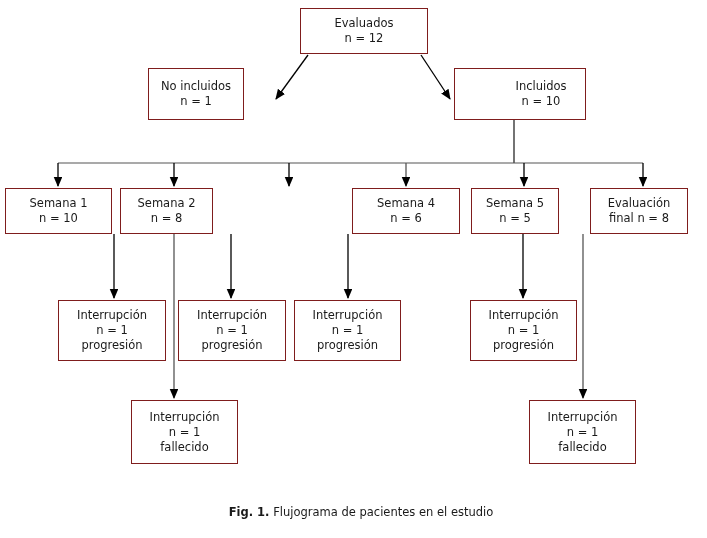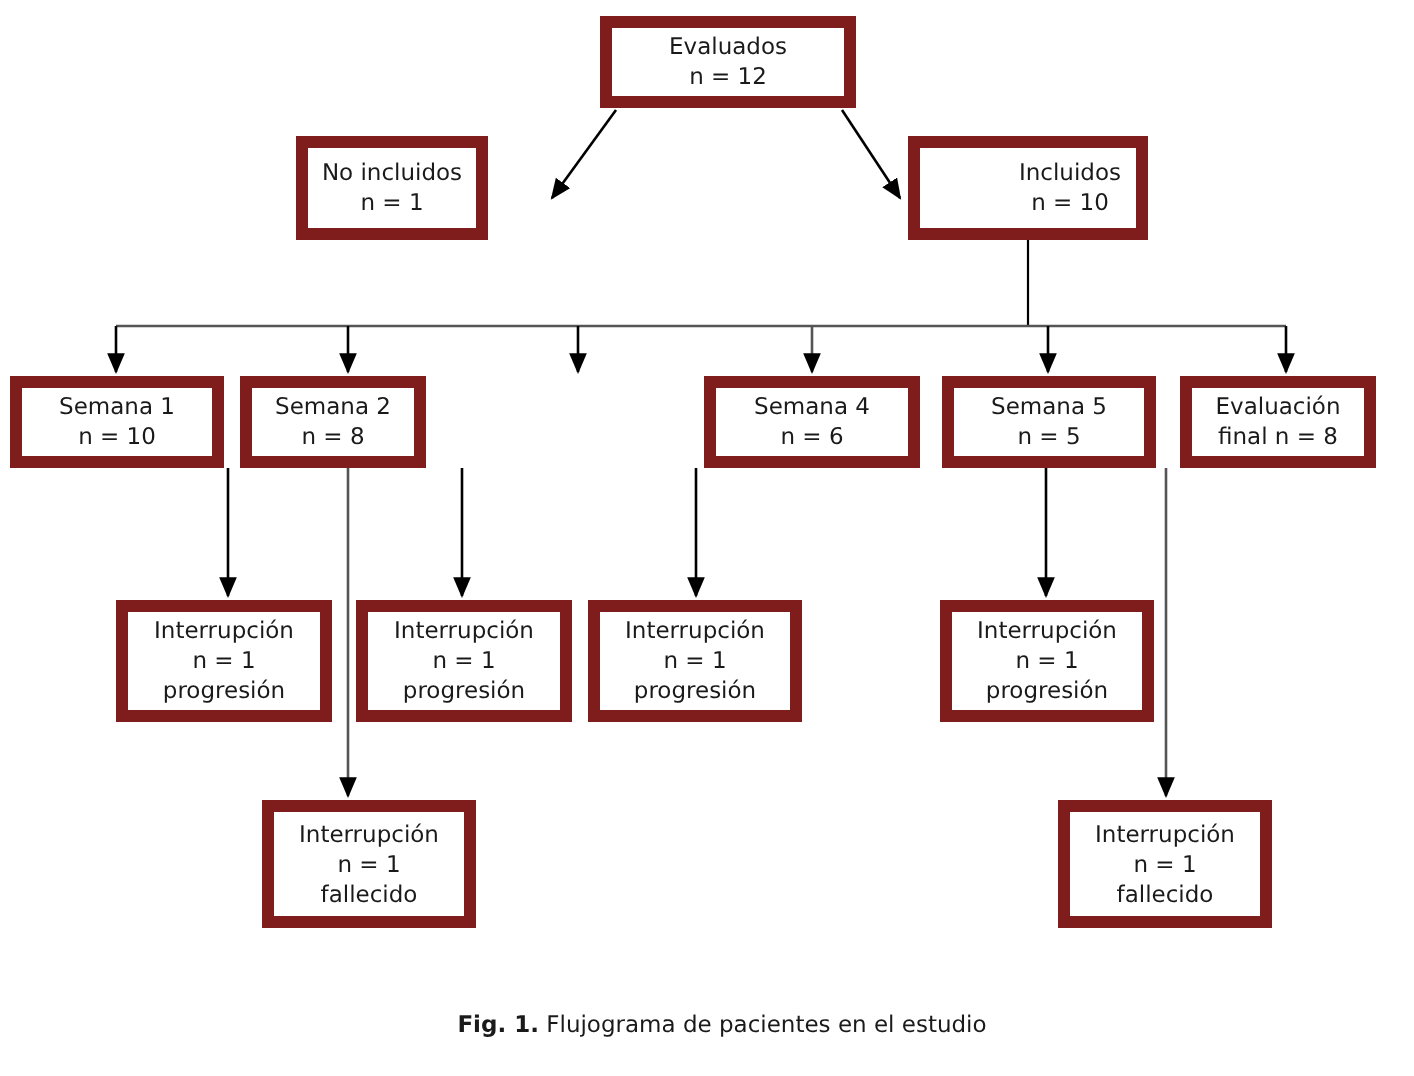--- a/index.html
+++ b/index.html
@@ -22,21 +22,21 @@
     position: absolute;
     left: 0;
     top: 0;
     width: 707px;
     height: 538px;
     pointer-events: none;
   }
   .node {
     position: absolute;
     box-sizing: border-box;
-    border: 6px solid #7f1d1d;
+    border: 1px solid #7f1d1d;
     background: #ffffff;
     color: #1a1a1a;
     font-size: 11.5px;
     line-height: 15px;
     text-align: center;
     display: flex;
     flex-direction: column;
     align-items: center;
     justify-content: center;
     z-index: 2;
@@ -91,37 +91,37 @@
   </svg>
 
   <div class="node" style="left: 300px; top: 8px; width: 128px; height: 46px;">
       <span class="line">Evaluados</span>
       <span class="line">n = 12</span>
     </div>
   <div class="node" style="left: 148px; top: 68px; width: 96px; height: 52px;">
       <span class="line">No incluidos</span>
       <span class="line">n = 1</span>
     </div>
-  <div class="node" style="left: 454px; top: 68px; width: 120px; height: 52px; padding-left: 42px;">
+  <div class="node" style="left: 454px; top: 68px; width: 132px; height: 52px; padding-left: 42px;">
       <span class="line">Incluidos</span>
       <span class="line">n = 10</span>
     </div>
   <div class="node" style="left: 5px; top: 188px; width: 107px; height: 46px; align-items: center;">
       <span class="line">Semana 1</span>
       <span class="line">n = 10</span>
     </div>
   <div class="node" style="left: 120px; top: 188px; width: 93px; height: 46px;">
       <span class="line">Semana 2</span>
       <span class="line">n = 8</span>
     </div>
   <div class="node" style="left: 352px; top: 188px; width: 108px; height: 46px; align-items: center;">
       <span class="line">Semana 4</span>
       <span class="line">n = 6</span>
     </div>
-  <div class="node" style="left: 471px; top: 188px; width: 107px; height: 46px;">
+  <div class="node" style="left: 471px; top: 188px; width: 88px; height: 46px;">
       <span class="line">Semana 5</span>
       <span class="line">n = 5</span>
     </div>
   <div class="node" style="left: 590px; top: 188px; width: 98px; height: 46px;">
       <span class="line">Evaluación</span>
       <span class="line">final n = 8</span>
     </div>
   <div class="node" style="left: 58px; top: 300px; width: 108px; height: 61px;">
       <span class="line">Interrupción</span>
       <span class="line">n = 1</span>

